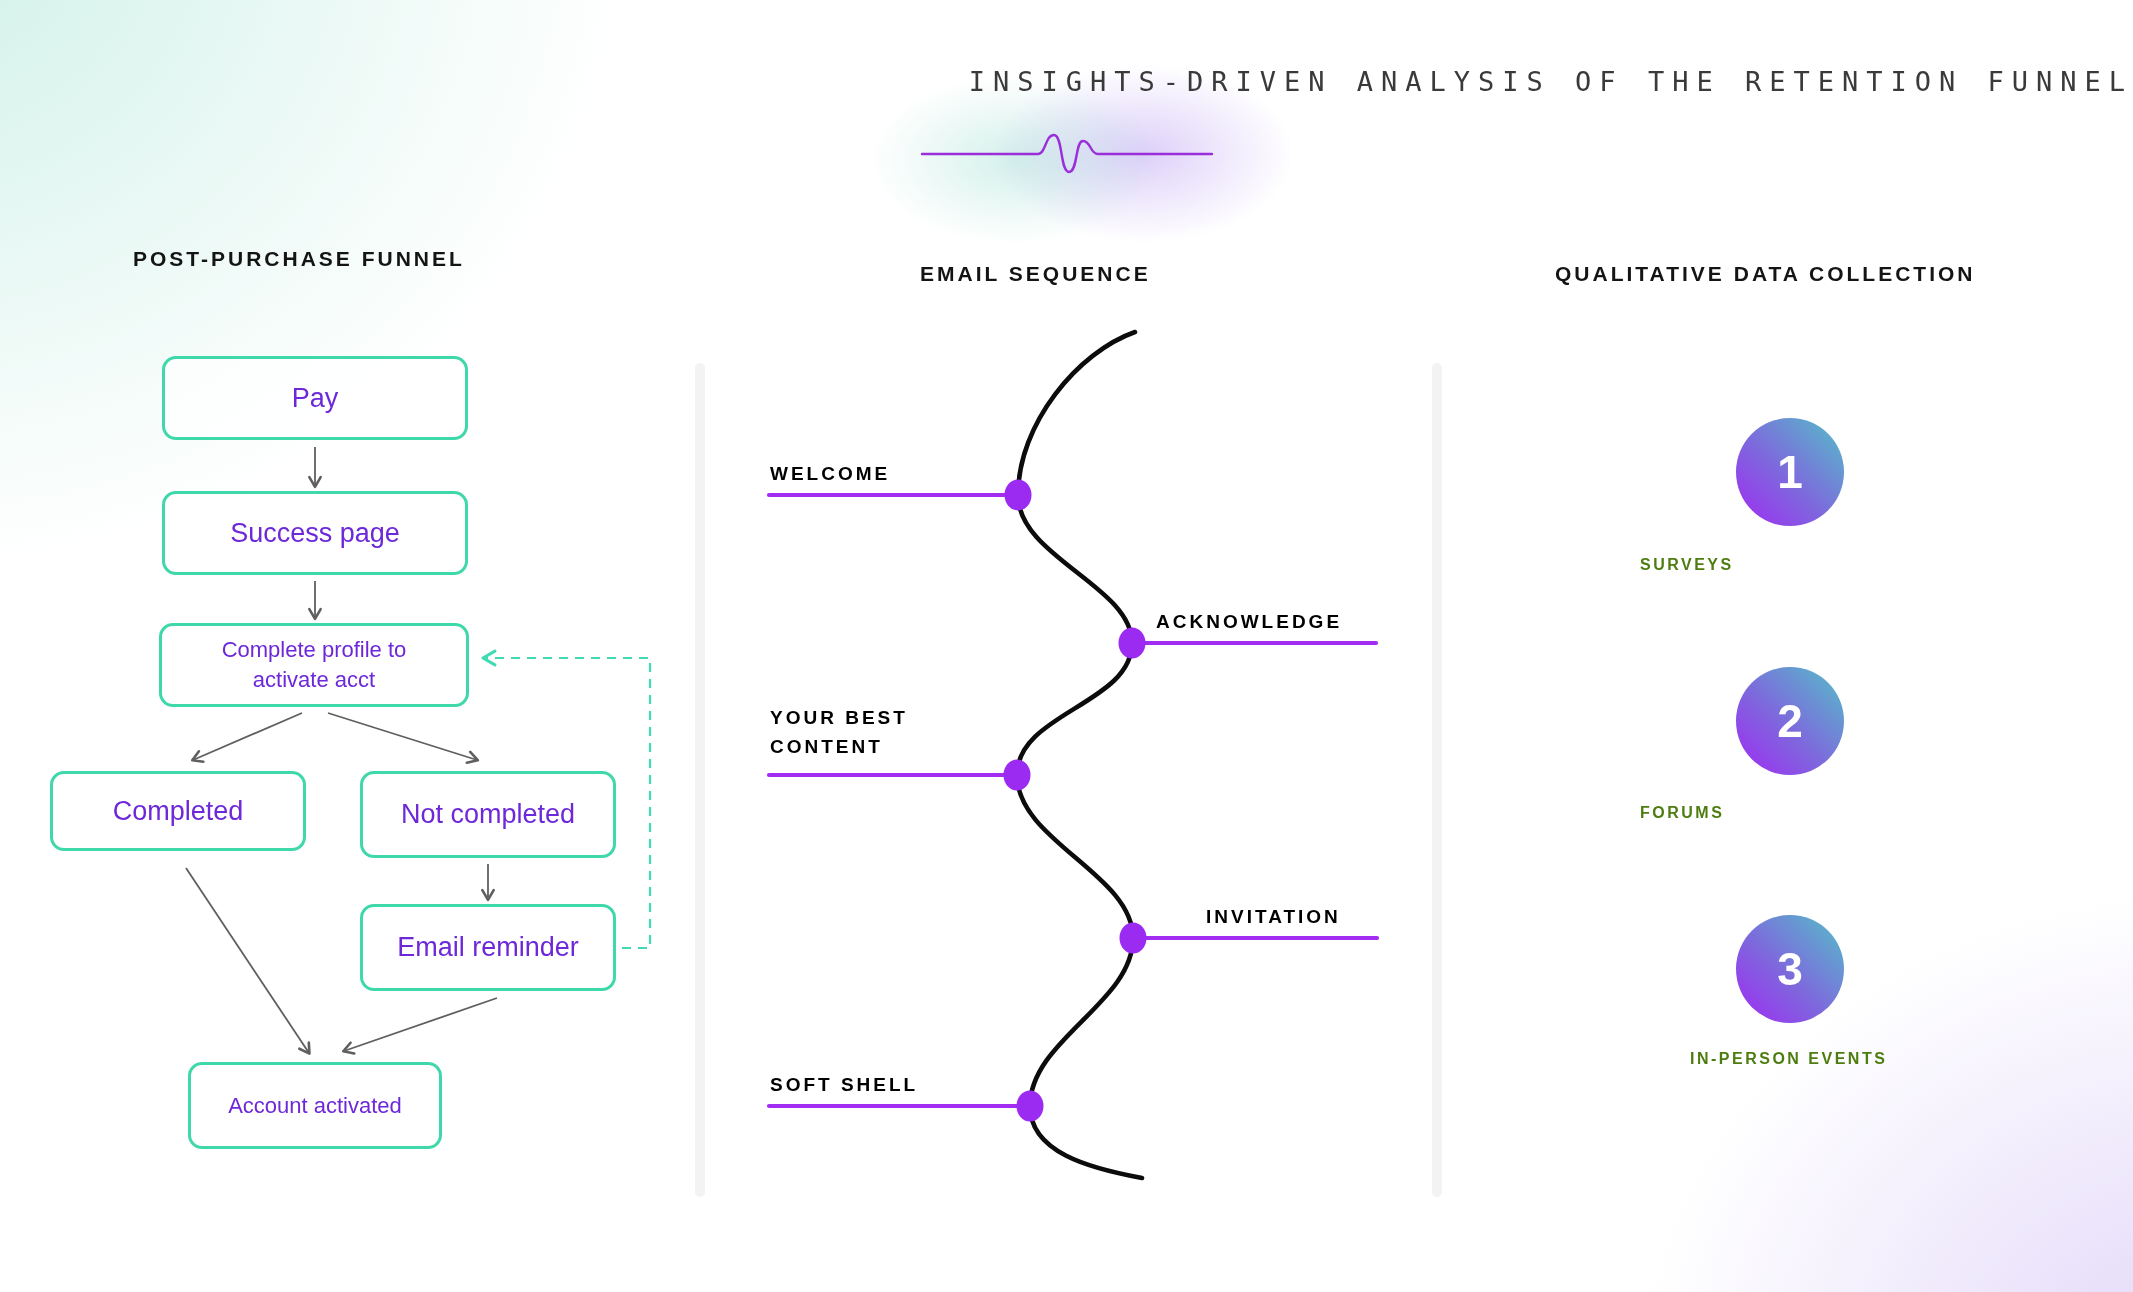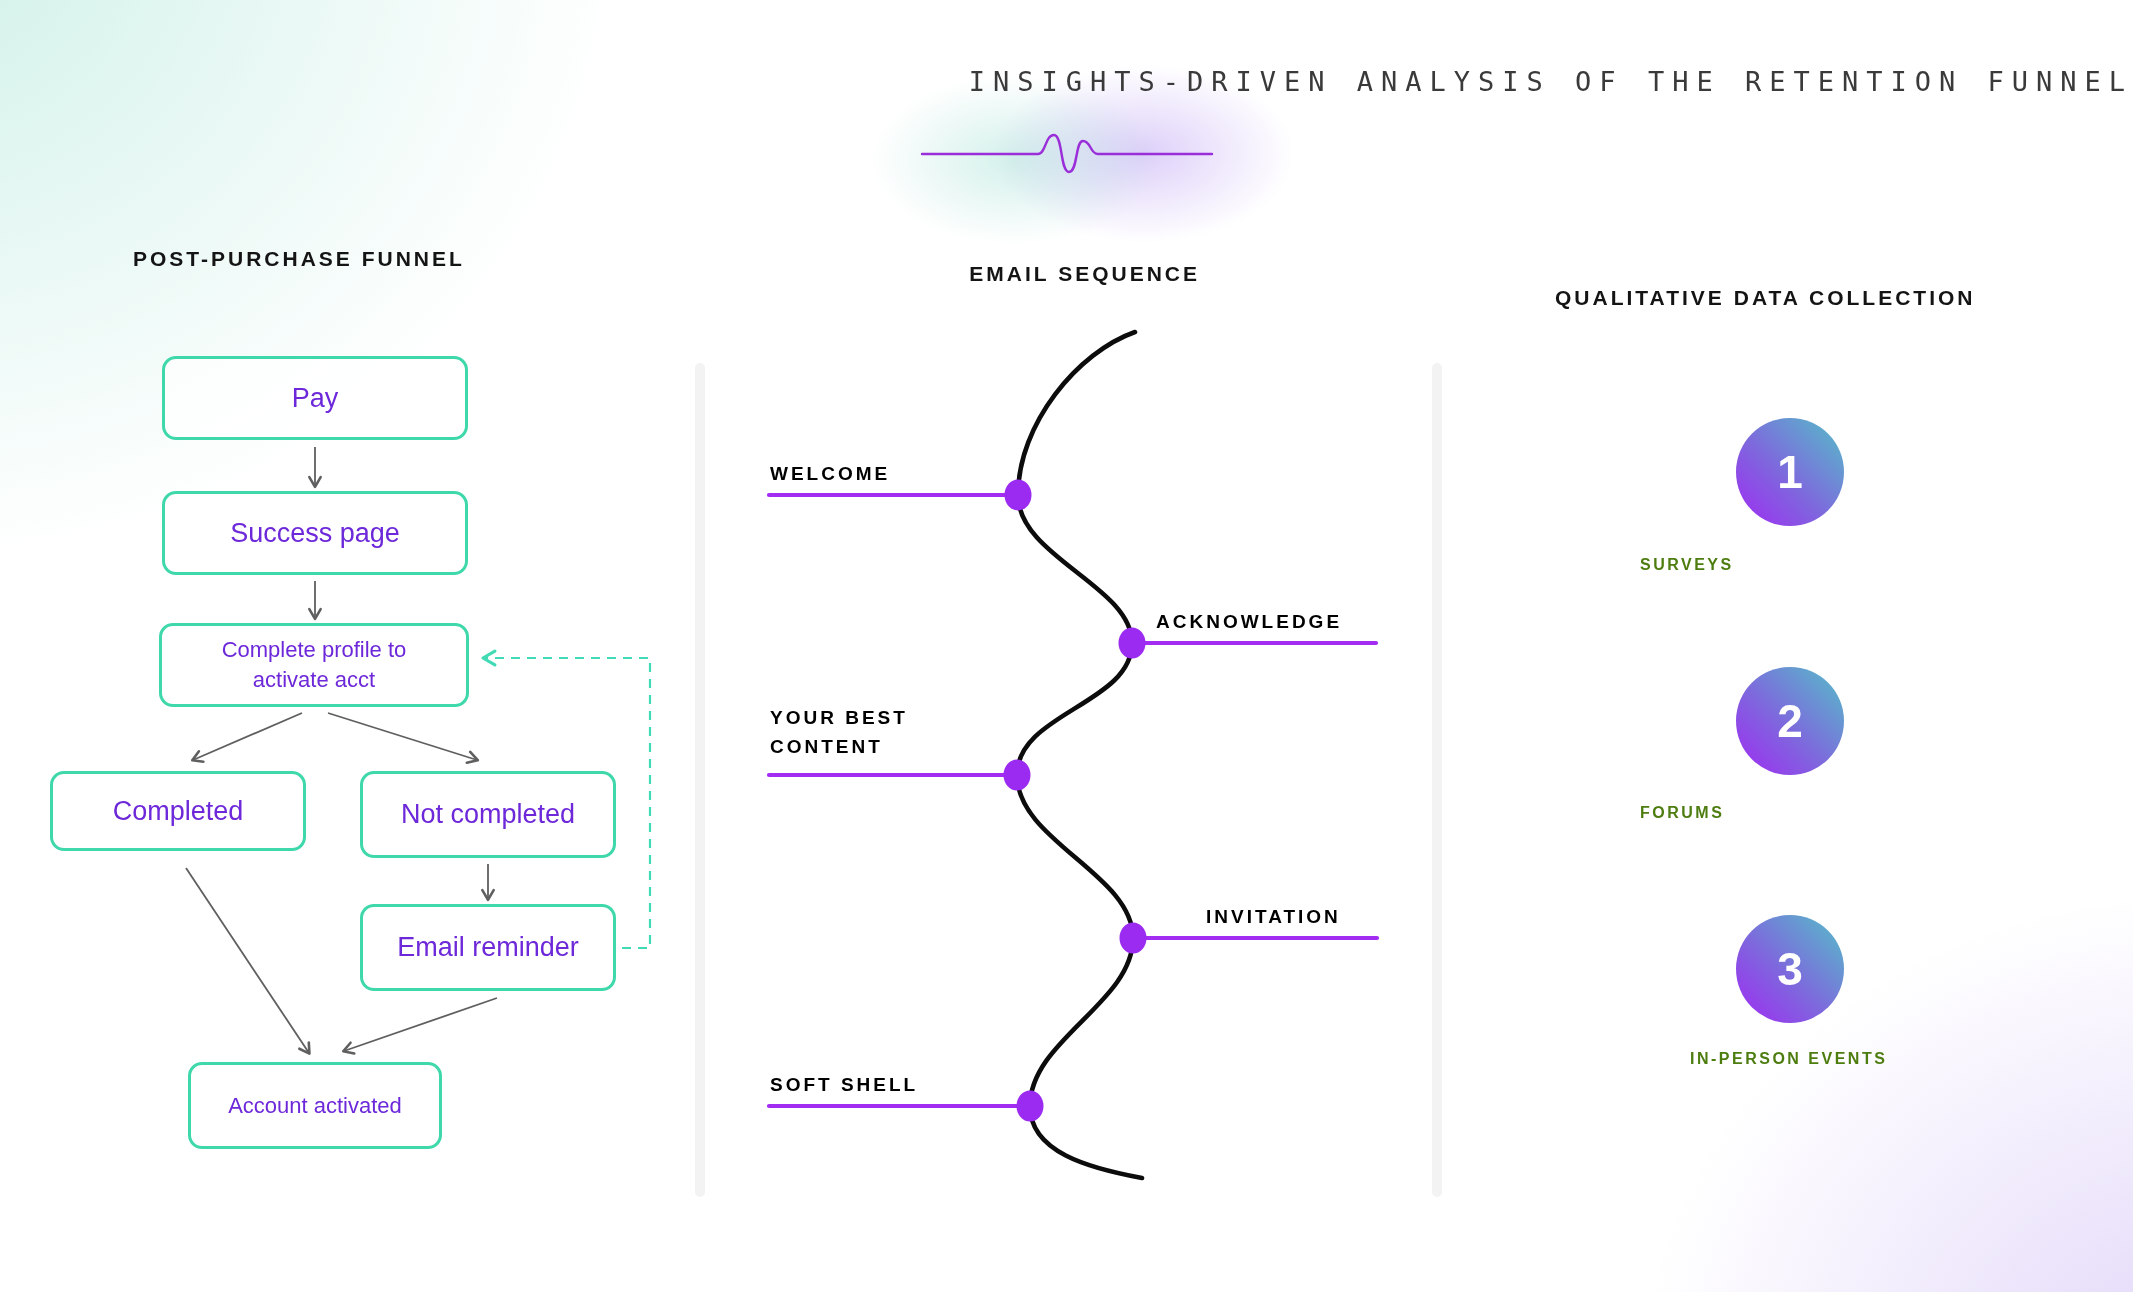--- a/index.html
+++ b/index.html
@@ -112,33 +112,33 @@
 
 <div class="abs node fs-lg" style="left:360px;top:771px;width:256px;height:87px;">Not completed</div>
 
 <div class="abs node fs-lg" style="left:360px;top:904px;width:256px;height:87px;">Email reminder</div>
 
 <div class="abs node fs-sm" style="left:188px;top:1062px;width:254px;height:87px;padding:0 32px;">Account activated</div>
 
 <div class="abs vbar" style="left:695px;top:363px;height:834px;"></div>
 <div class="abs vbar" style="left:1432px;top:363px;height:834px;"></div>
 
-<div class="abs col-heading" style="left:920px;top:262px;width:280px;text-align:right;">EMAIL SEQUENCE</div>
+<div class="abs col-heading" style="left:920px;top:262px;width:280px;text-align:left;">EMAIL SEQUENCE</div>
 
 <div class="abs seq-label" style="left:770px;top:459px;">WELCOME</div>
 
 <div class="abs seq-label" style="left:1156px;top:607px;">ACKNOWLEDGE</div>
 
 <div class="abs seq-label" style="left:770px;top:703px;width:200px;">YOUR BEST CONTENT</div>
 
 <div class="abs seq-label" style="left:1206px;top:902px;">INVITATION</div>
 
 <div class="abs seq-label" style="left:770px;top:1070px;">SOFT SHELL</div>
 
-<div class="abs col-heading" style="left:1555px;top:262px;margin-top:24px;">QUALITATIVE DATA COLLECTION</div>
+<div class="abs col-heading" style="left:1555px;top:262px;">QUALITATIVE DATA COLLECTION</div>
 
 <div class="abs qcircle" style="left:1736px;top:418px;">
   <span>1</span>
 </div>
 <div class="abs qlabel" style="left:1640px;top:552px;width:300px;">SURVEYS</div>
 
 <div class="abs qcircle" style="left:1736px;top:667px;">
   <span>2</span>
 </div>
 <div class="abs qlabel" style="left:1640px;top:800px;width:300px;">FORUMS</div>

